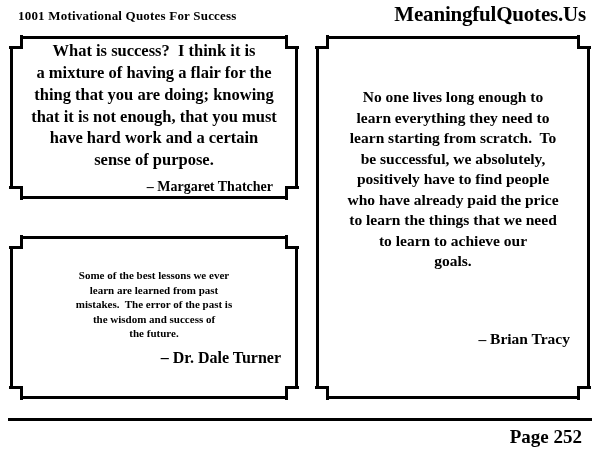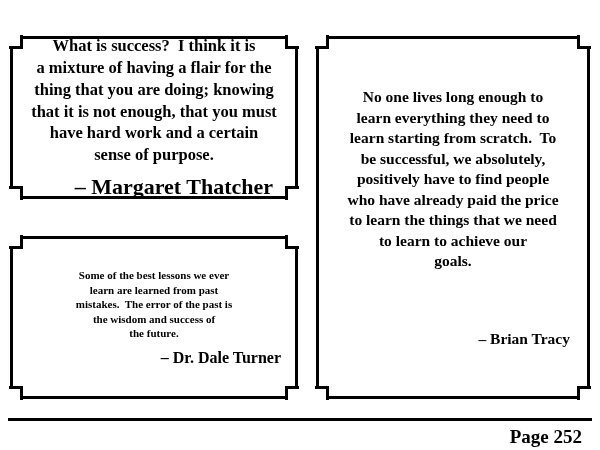--- a/index.html
+++ b/index.html
@@ -82,21 +82,21 @@
     font-family: "Liberation Serif", serif;
     font-weight: bold;
     text-align: right;
     padding: 0 16px;
     margin-top: 8px;
   }
 
   
   #box-1 { left: 10px;  top: 36px;  width: 288px; height: 163px; }
   #box-1 .qtext   { font-size: 16.5px; }
-  #box-1 .qauthor { font-size: 22px; padding-right: 22px; }
+  #box-1 .qauthor { font-size: 14px; padding-right: 22px; }
 
   
   #box-2 { left: 10px;  top: 236px; width: 288px; height: 163px; }
   #box-2 .qtext   { font-size: 11px; }
   #box-2 .qauthor { font-size: 16px; padding-right: 14px; }
 
   
   #box-3 { left: 316px; top: 36px;  width: 274px; height: 363px; }
   #box-3 .qtext   { font-size: 15.5px; }
   #box-3 .qauthor { font-size: 15.5px; padding-right: 17px; margin-top: 58px; }
@@ -133,20 +133,24 @@
     font-family: "Liberation Serif", serif;
     font-weight: bold;
     font-size: 19px;
   }
 </style>
 </head>
 <body>
 
 <div class="page">
 
+  <div class="header">
+    <div class="header-left">1001 Motivational Quotes For Success</div>
+    <div class="header-right">MeaningfulQuotes.Us</div>
+  </div>
 
   <div class="qbox" id="box-1">
     <span class="corner c-tl"></span>
     <span class="corner c-tr"></span>
     <span class="corner c-bl"></span>
     <span class="corner c-br"></span>
     <div class="qtext">What is success?  I think it is
 a mixture of having a flair for the
 thing that you are doing; knowing
 that it is not enough, that you must

